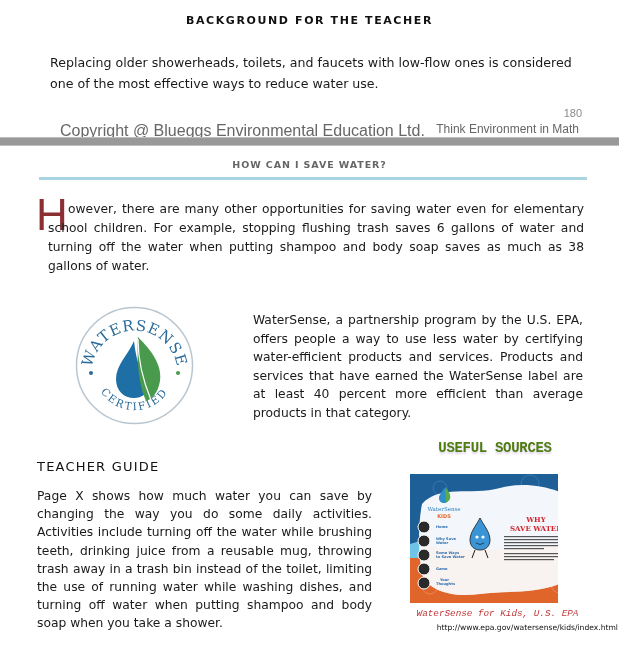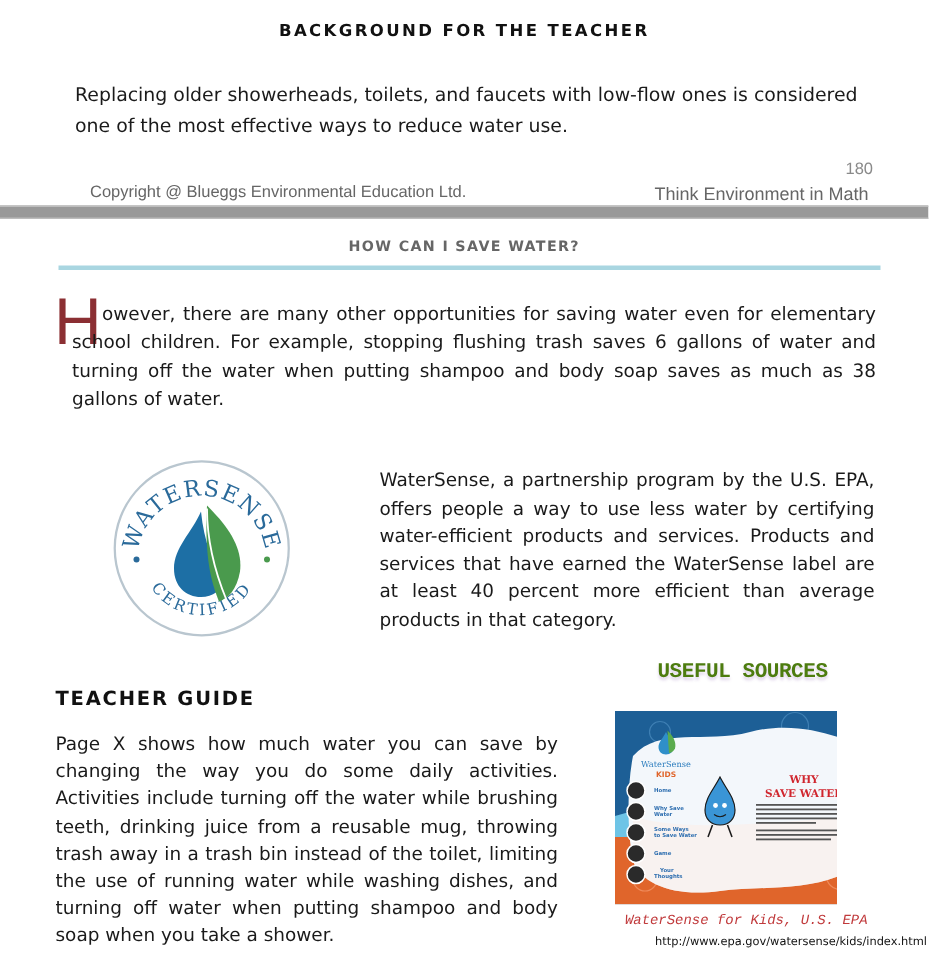--- a/index.html
+++ b/index.html
@@ -12,21 +12,21 @@
   .top-heading {
     left: 0; top: 14px; width: 619px; text-align: center;
     font-family: "DejaVu Sans", sans-serif; font-weight: bold;
     font-size: 11px; letter-spacing: 1.6px; color: #111;
   }
   .top-para {
     left: 50px; top: 52px; width: 540px;
     font-family: "DejaVu Sans", sans-serif; font-size: 12.6px; line-height: 21px; color: #1a1a1a;
   }
   .page-num { right: 37px; top: 95px; font-size: 11px; color: #8a8a8a; font-family: Liberation Sans, sans-serif; margin-top: 12px; }
-  .footer-left { left: 60px; top: 122px; font-size: 11px; color: #666; font-family: "Liberation Sans", sans-serif; }
+  .footer-left { left: 60px; top: 122px; font-size: 16px; color: #666; font-family: "Liberation Sans", sans-serif; }
   .footer-right { right: 40px; top: 122px; font-size: 12px; color: #666; font-family: "Liberation Sans", sans-serif; }
 
   .page-gap {
     left: 0; top: 137px; width: 619px; height: 9px; background: #999999;
     border-top: 1px solid #bdbdbd; border-bottom: 1px solid #bdbdbd;
   }
 
   
   .section-title {
     left: 0; top: 159px; width: 619px; text-align: center;
@@ -49,21 +49,21 @@
   
   .logo { left: 72px; top: 303px; width: 125px; height: 125px; }
 
   .ws-para {
     left: 253px; top: 311px; width: 330px;
     font-family: "DejaVu Sans", sans-serif; font-size: 12.3px; line-height: 18.6px; color: #1a1a1a;
     text-align: justify;
   }
 
   .guide-heading {
-    left: 37px; top: 459px; font-family: "DejaVu Sans", sans-serif; font-weight: bold;
+    left: 37px; top: 459px; font-family: "DejaVu Sans", sans-serif; font-weight: normal;
     font-size: 13px; letter-spacing: 1.2px; color: #111;
   }
   .guide-para {
     left: 37px; top: 487px; width: 335px;
     font-family: "DejaVu Sans", sans-serif; font-size: 12.3px; line-height: 18.2px; color: #1a1a1a;
     text-align: justify;
   }
 
   .useful-title {
     left: 430px; top: 440px; width: 130px; text-align: center;

